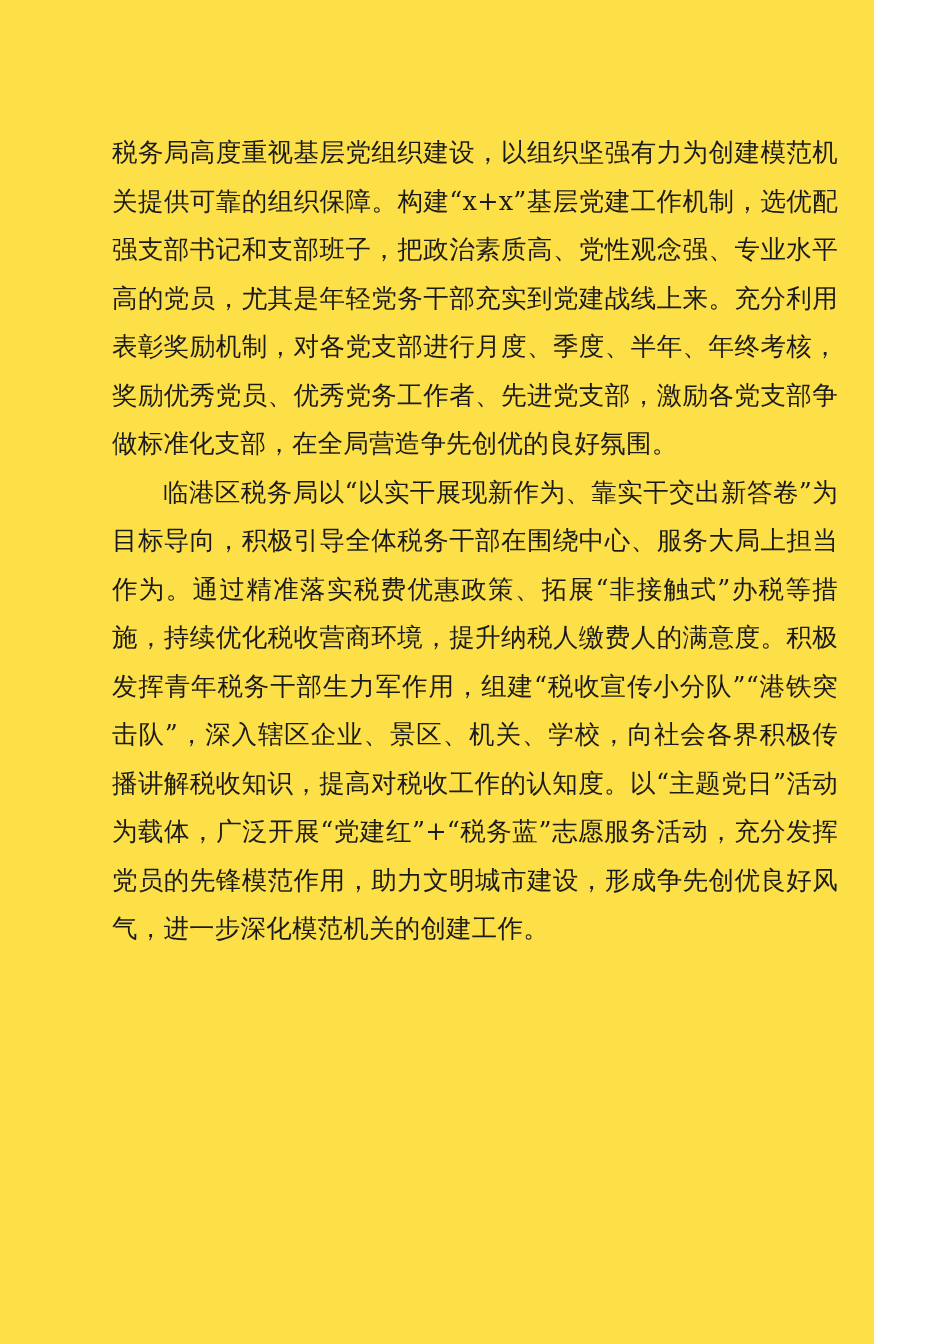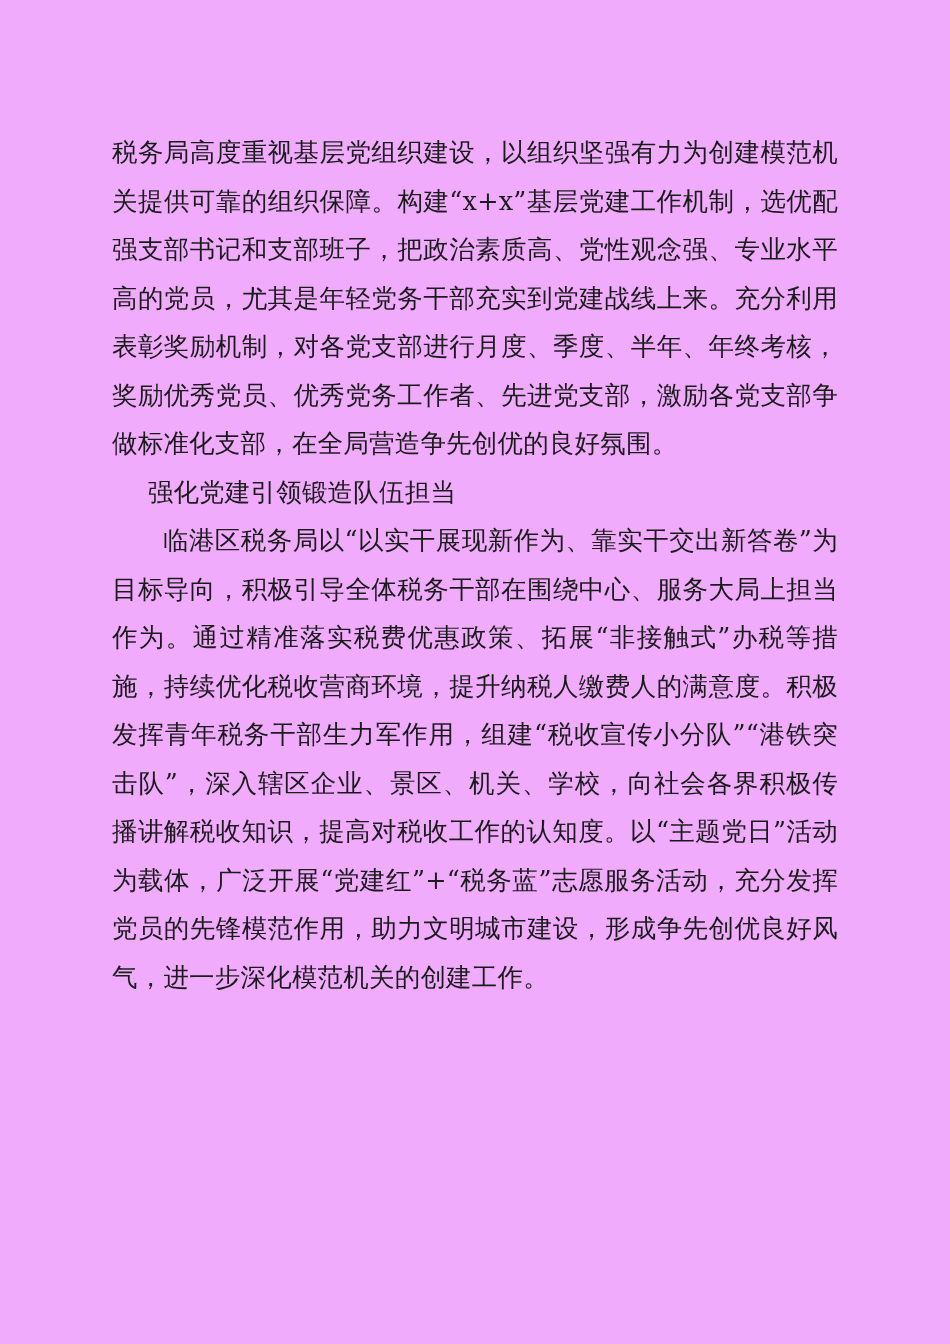--- a/index.html
+++ b/index.html
@@ -2,23 +2,23 @@
 <html lang="zh"><head>
 <meta charset="utf-8">
 <style>
   html, body {
     margin: 0;
     padding: 0;
     background: #ffffff;
   }
   .page {
     position: relative;
-    width: 950px;
+    width: 874px;
     height: 1344px;
-    background: #f0abfc;
+    background: #fde047;
     box-sizing: border-box;
     overflow: hidden;
   }
   .content {
     position: absolute;
     left: 112px;
     top: 128px;
     width: 726px;
   }
   p.para {
@@ -38,16 +38,15 @@
   p.small-indent {
     text-indent: 1.4em;
   }
 </style>
 </head>
 <body>
 
 <div class="page">
   <div class="content">
     <p class="para">税务局高度重视基层党组织建设，以组织坚强有力为创建模范机关提供可靠的组织保障。构建“x+x”基层党建工作机制，选优配强支部书记和支部班子，把政治素质高、党性观念强、专业水平高的党员，尤其是年轻党务干部充实到党建战线上来。充分利用表彰奖励机制，对各党支部进行月度、季度、半年、年终考核，奖励优秀党员、优秀党务工作者、先进党支部，激励各党支部争做标准化支部，在全局营造争先创优的良好氛围。</p>
-    <p class="para small-indent">强化党建引领锻造队伍担当</p>
     <p class="para indent">临港区税务局以“以实干展现新作为、靠实干交出新答卷”为目标导向，积极引导全体税务干部在围绕中心、服务大局上担当作为。通过精准落实税费优惠政策、拓展“非接触式”办税等措施，持续优化税收营商环境，提升纳税人缴费人的满意度。积极发挥青年税务干部生力军作用，组建“税收宣传小分队”“港铁突击队”，深入辖区企业、景区、机关、学校，向社会各界积极传播讲解税收知识，提高对税收工作的认知度。以“主题党日”活动为载体，广泛开展“党建红”+“税务蓝”志愿服务活动，充分发挥党员的先锋模范作用，助力文明城市建设，形成争先创优良好风气，进一步深化模范机关的创建工作。</p>
   </div>
 </div>
 
 </body></html>

